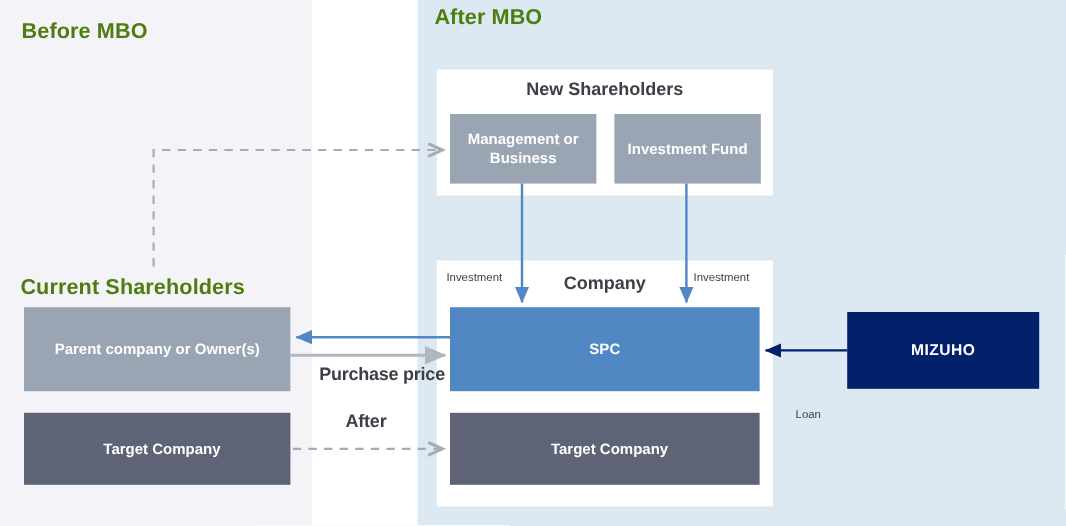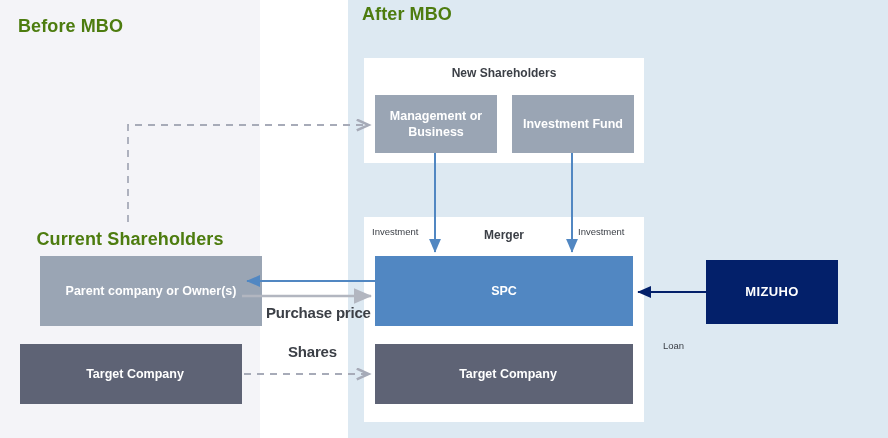--- a/index.html
+++ b/index.html
@@ -47,21 +47,21 @@
     position: absolute;
     background: #ffffff;
   }
   #new-shareholders-box { left: 364px; top: 58px;  width: 280px; height: 105px; }
   #merger-box           { left: 364px; top: 217px; width: 280px; height: 205px; }
 
   .group-label {
     position: absolute;
     width: 100%;
     text-align: center;
-    font-size: 12px;
+    font-size: 15px;
     font-weight: bold;
     color: #3b3f46;
     white-space: nowrap;
   }
   #new-shareholders-label { top: 8px; }
   #merger-label           { top: 11px; }
 
   
   .entity {
     position: absolute;
@@ -76,25 +76,25 @@
     box-sizing: border-box;
     padding: 2px 6px;
   }
   .entity.grey   { background: #9aa5b4; }
   .entity.dark   { background: #5e6375; padding-left: 14px; }
   .entity.blue   { background: #5187c2; }
   .entity.navy   { background: #03206a; }
 
   #box-management      { left: 375px; top: 95px;  width: 122px; height: 58px; }
   #box-investment-fund { left: 512px; top: 95px;  width: 122px; height: 58px; }
-  #box-parent          { left: 20px;  top: 256px; width: 222px; height: 70px; margin-left: 20px; }
+  #box-parent          { left: 20px;  top: 256px; width: 222px; height: 70px; }
   #box-target-before   { left: 20px;  top: 344px; width: 222px; height: 60px; }
   #box-spc             { left: 375px; top: 256px; width: 258px; height: 70px; text-align: center; }
   #box-target-after    { left: 375px; top: 344px; width: 258px; height: 60px; }
-  #box-mizuho          { left: 706px; top: 260px; width: 132px; height: 64px; font-size: 13px; letter-spacing: .4px; }
+  #box-mizuho          { left: 706px; top: 260px; width: 160px; height: 64px; font-size: 13px; letter-spacing: .4px; }
 
   
   #connectors {
     position: absolute;
     left: 0; top: 0;
     width: 888px; height: 438px;
     pointer-events: none;
   }
 
   
@@ -121,32 +121,32 @@
 <body>
 
 <div id="canvas">
 
   <div class="panel-before"></div>
   <div class="panel-after"></div>
 
   <div class="panel-title title-before">Before MBO</div>
   <div class="panel-title title-after">After MBO</div>
 
-  <div class="panel-title" style="left:0; top:229px; width:260px; text-align:center;">Current Shareholders</div>
+  <div class="panel-title" style="left:17px; top:229px; width:260px; text-align:left;">Current Shareholders</div>
 
   <div class="entity grey" id="box-parent">Parent company or Owner(s)</div>
 
   <div class="entity dark" id="box-target-before">Target Company</div>
 
   <div class="group-box" id="new-shareholders-box">
     <div class="group-label" id="new-shareholders-label">New Shareholders</div>
   </div>
 
   <div class="group-box" id="merger-box">
-    <div class="group-label" id="merger-label">Merger</div>
+    <div class="group-label" id="merger-label">Company</div>
   </div>
 
   <div class="entity grey" id="box-investment-fund">Investment Fund</div>
 
   <div class="entity grey" id="box-management">Management or Business</div>
 
   <div class="entity blue" id="box-spc">SPC</div>
 
   <div class="entity dark" id="box-target-after">Target Company</div>
 
@@ -182,17 +182,17 @@
 
     <path d="M244,374 L369,374" fill="none" stroke="#a7abb8" stroke-width="1.8" stroke-dasharray="7,6" marker-end="url(#arrow-dashed)"></path>
   </svg>
 
   <div class="conn-label" id="label-investment-left">Investment</div>
 
   <div class="conn-label" id="label-investment-right">Investment</div>
 
   <div class="conn-label bold" id="label-purchase-price">Purchase price</div>
 
-  <div class="conn-label bold" id="label-shares">Shares</div>
+  <div class="conn-label bold" id="label-shares">After</div>
 
   <div class="conn-label" id="label-loan">Loan</div>
 
 </div>
 
 </body></html>

